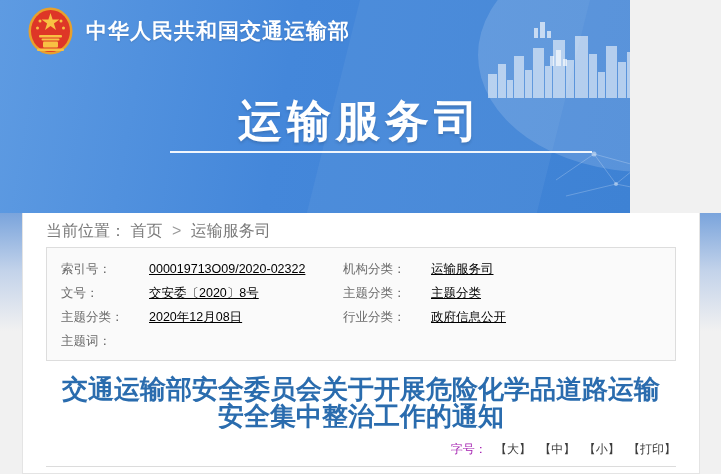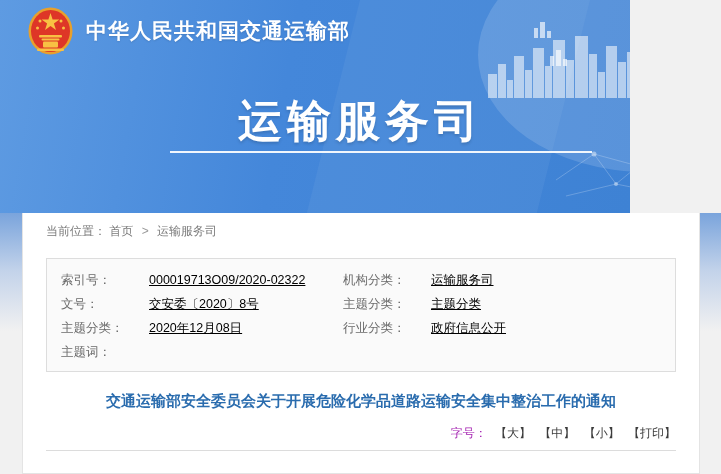--- a/index.html
+++ b/index.html
@@ -27,32 +27,32 @@
     text-shadow:0 2px 3px rgba(0,0,0,0.15); }
   .banner-underline { position:absolute; left:170px; top:151px; width:422px; height:2px;
     background:rgba(255,255,255,0.92); }
 
   
   .page-bg { position:relative; width:721px; height:261px;
     background:linear-gradient(180deg,#7aa4dc 0px,#c3d3ea 58px,#f1f1f1 118px,#f1f1f1 100%); }
   .card { position:absolute; left:22px; top:0; width:678px; height:261px;
     background:#ffffff; border:1px solid #e4e4e4; border-top:none; padding:9px 23px 0 23px; }
 
-  .breadcrumb { font-size:12px; color:#7a7a7a; line-height:18px; }
+  .breadcrumb { font-size:16px; color:#7a7a7a; line-height:18px; }
   .breadcrumb a { color:#7a7a7a; text-decoration:none; cursor:pointer; }
   .breadcrumb .sep { margin:0 5px; color:#9a9a9a; }
 
-  .meta-panel { margin-top:18px; border:1px solid #dddddd; background:#fafafa;
+  .meta-panel { margin-top:7px; border:1px solid #dddddd; background:#fafafa;
     padding:9px 14px 7px 14px; display:grid; grid-template-columns:47% 53%; }
   .meta-row { display:flex; font-size:12.5px; line-height:24px; }
   .meta-label { width:88px; color:#6b6b6b; flex:none; }
   .meta-value { color:#000000;text-decoration:underline; }
 
   .article-title { margin:15px 8px 0 8px; text-align:center; color:#2a6cae;
-    font-size:15px; font-weight:bold; line-height:27px; }
+    font-size:26px; font-weight:bold; line-height:27px; }
 
   .toolbar { margin-top:11px; text-align:right; font-size:12px; color:#3c3c3c; }
   .toolbar .tlabel { color:#a21caf; }
   .toolbar a { color:#3c3c3c; text-decoration:none; cursor:pointer; margin-left:5px; }
 
   .divider { margin-top:8px; border-top:1px solid #dcdcdc; height:0; }
 </style>
 </head>
 <body>
 

